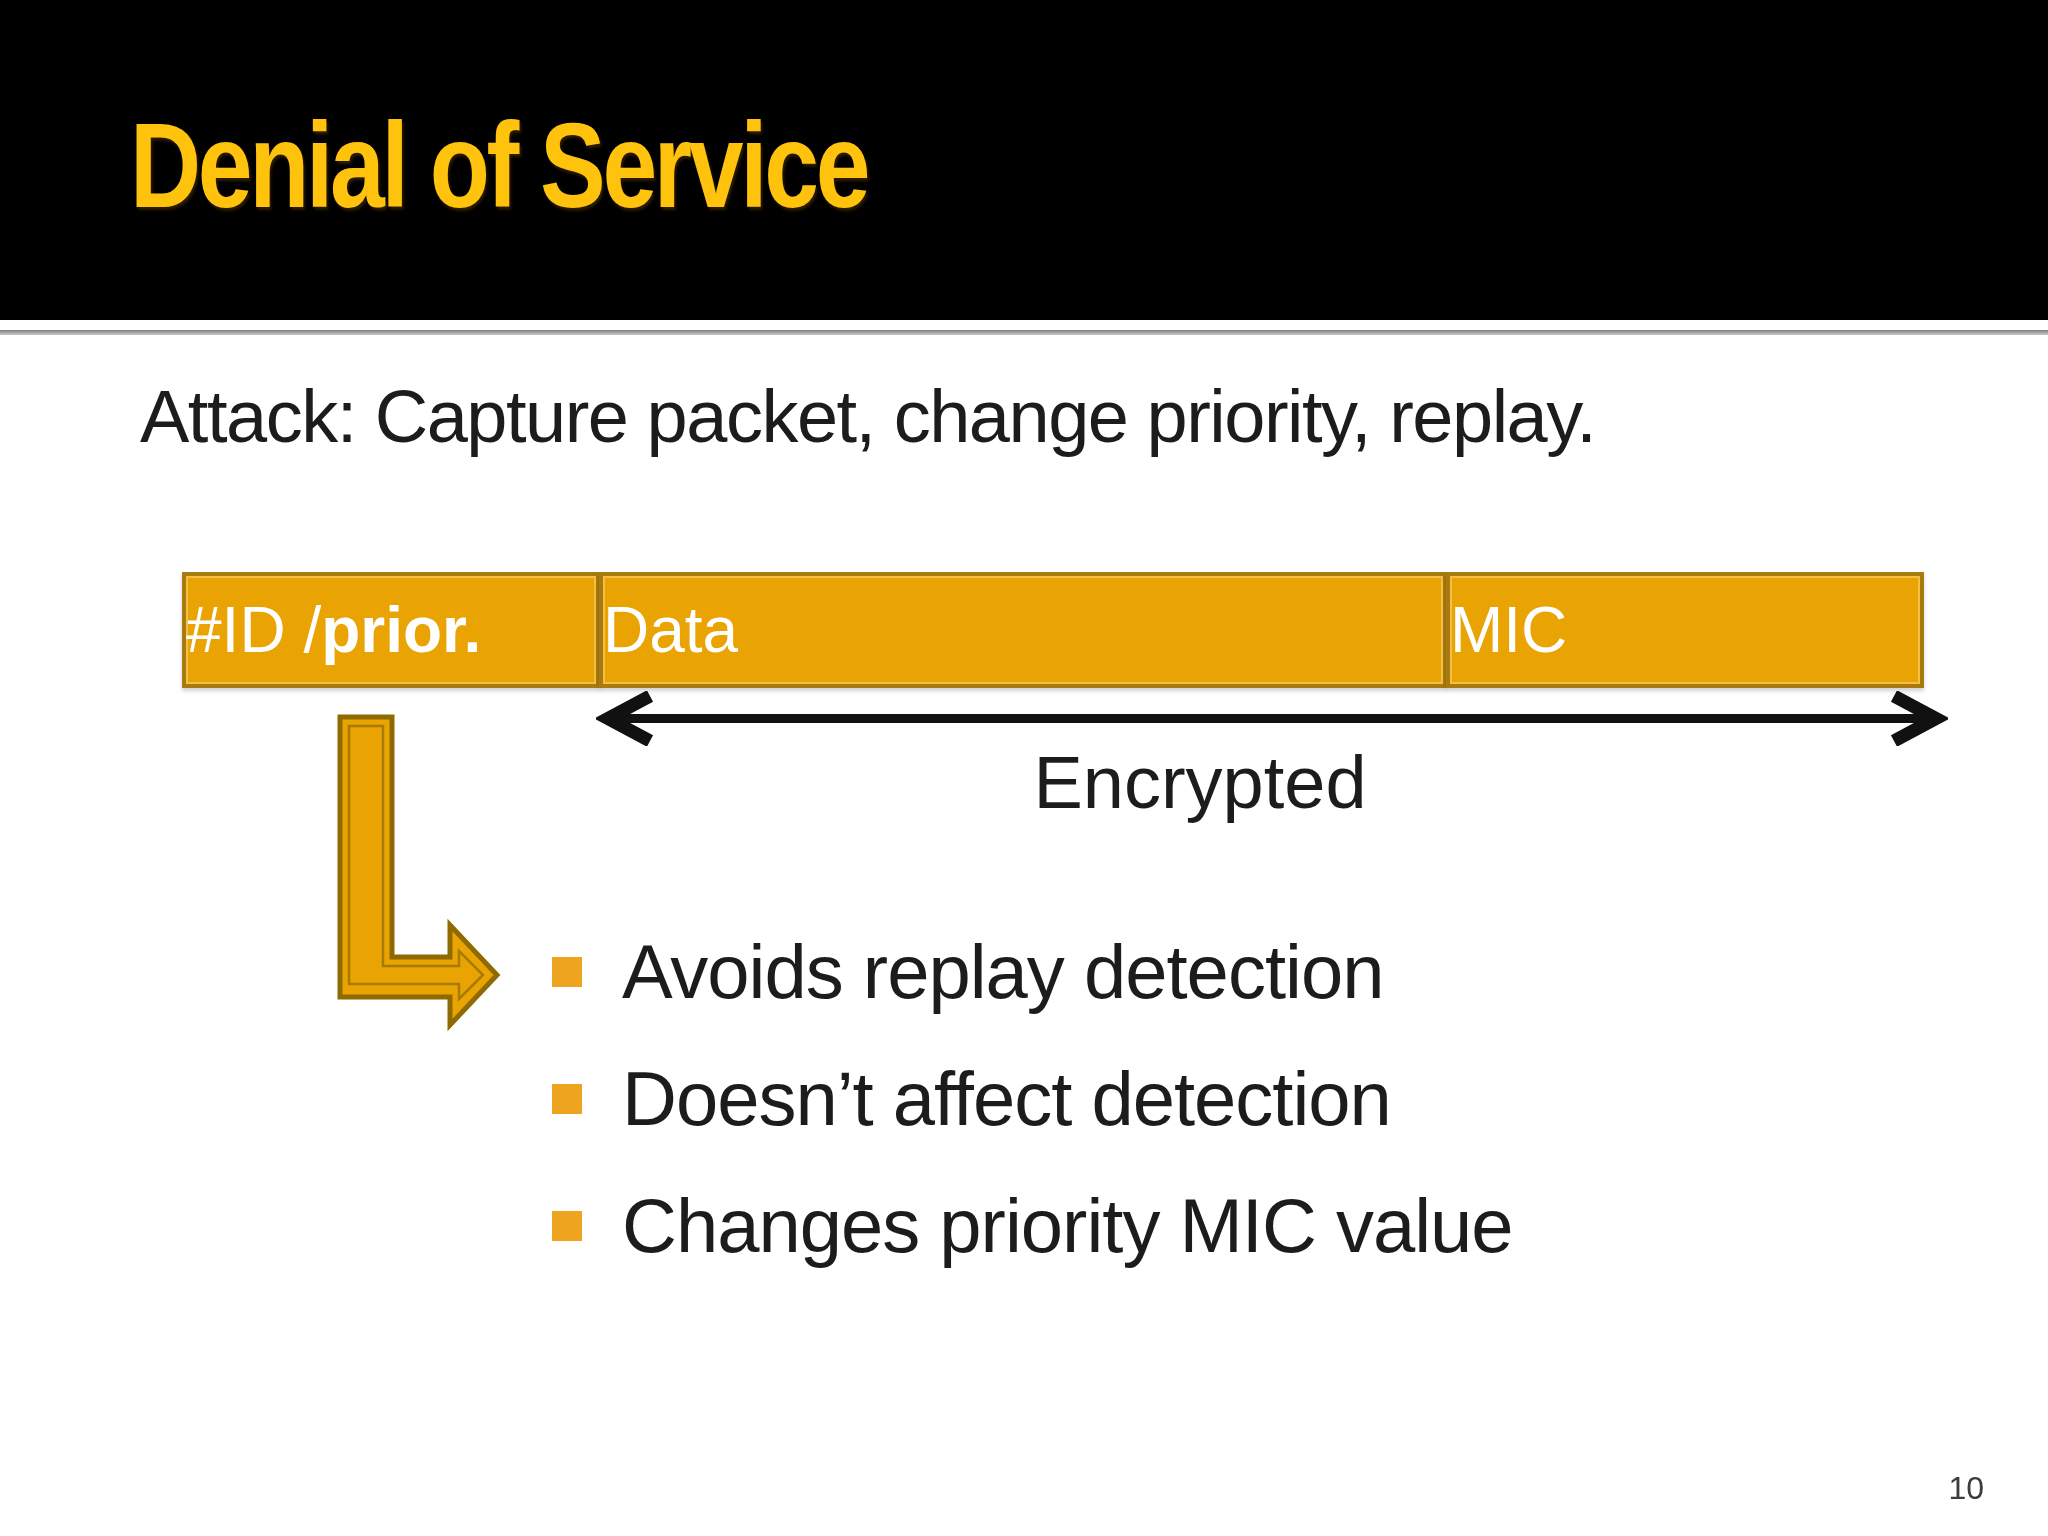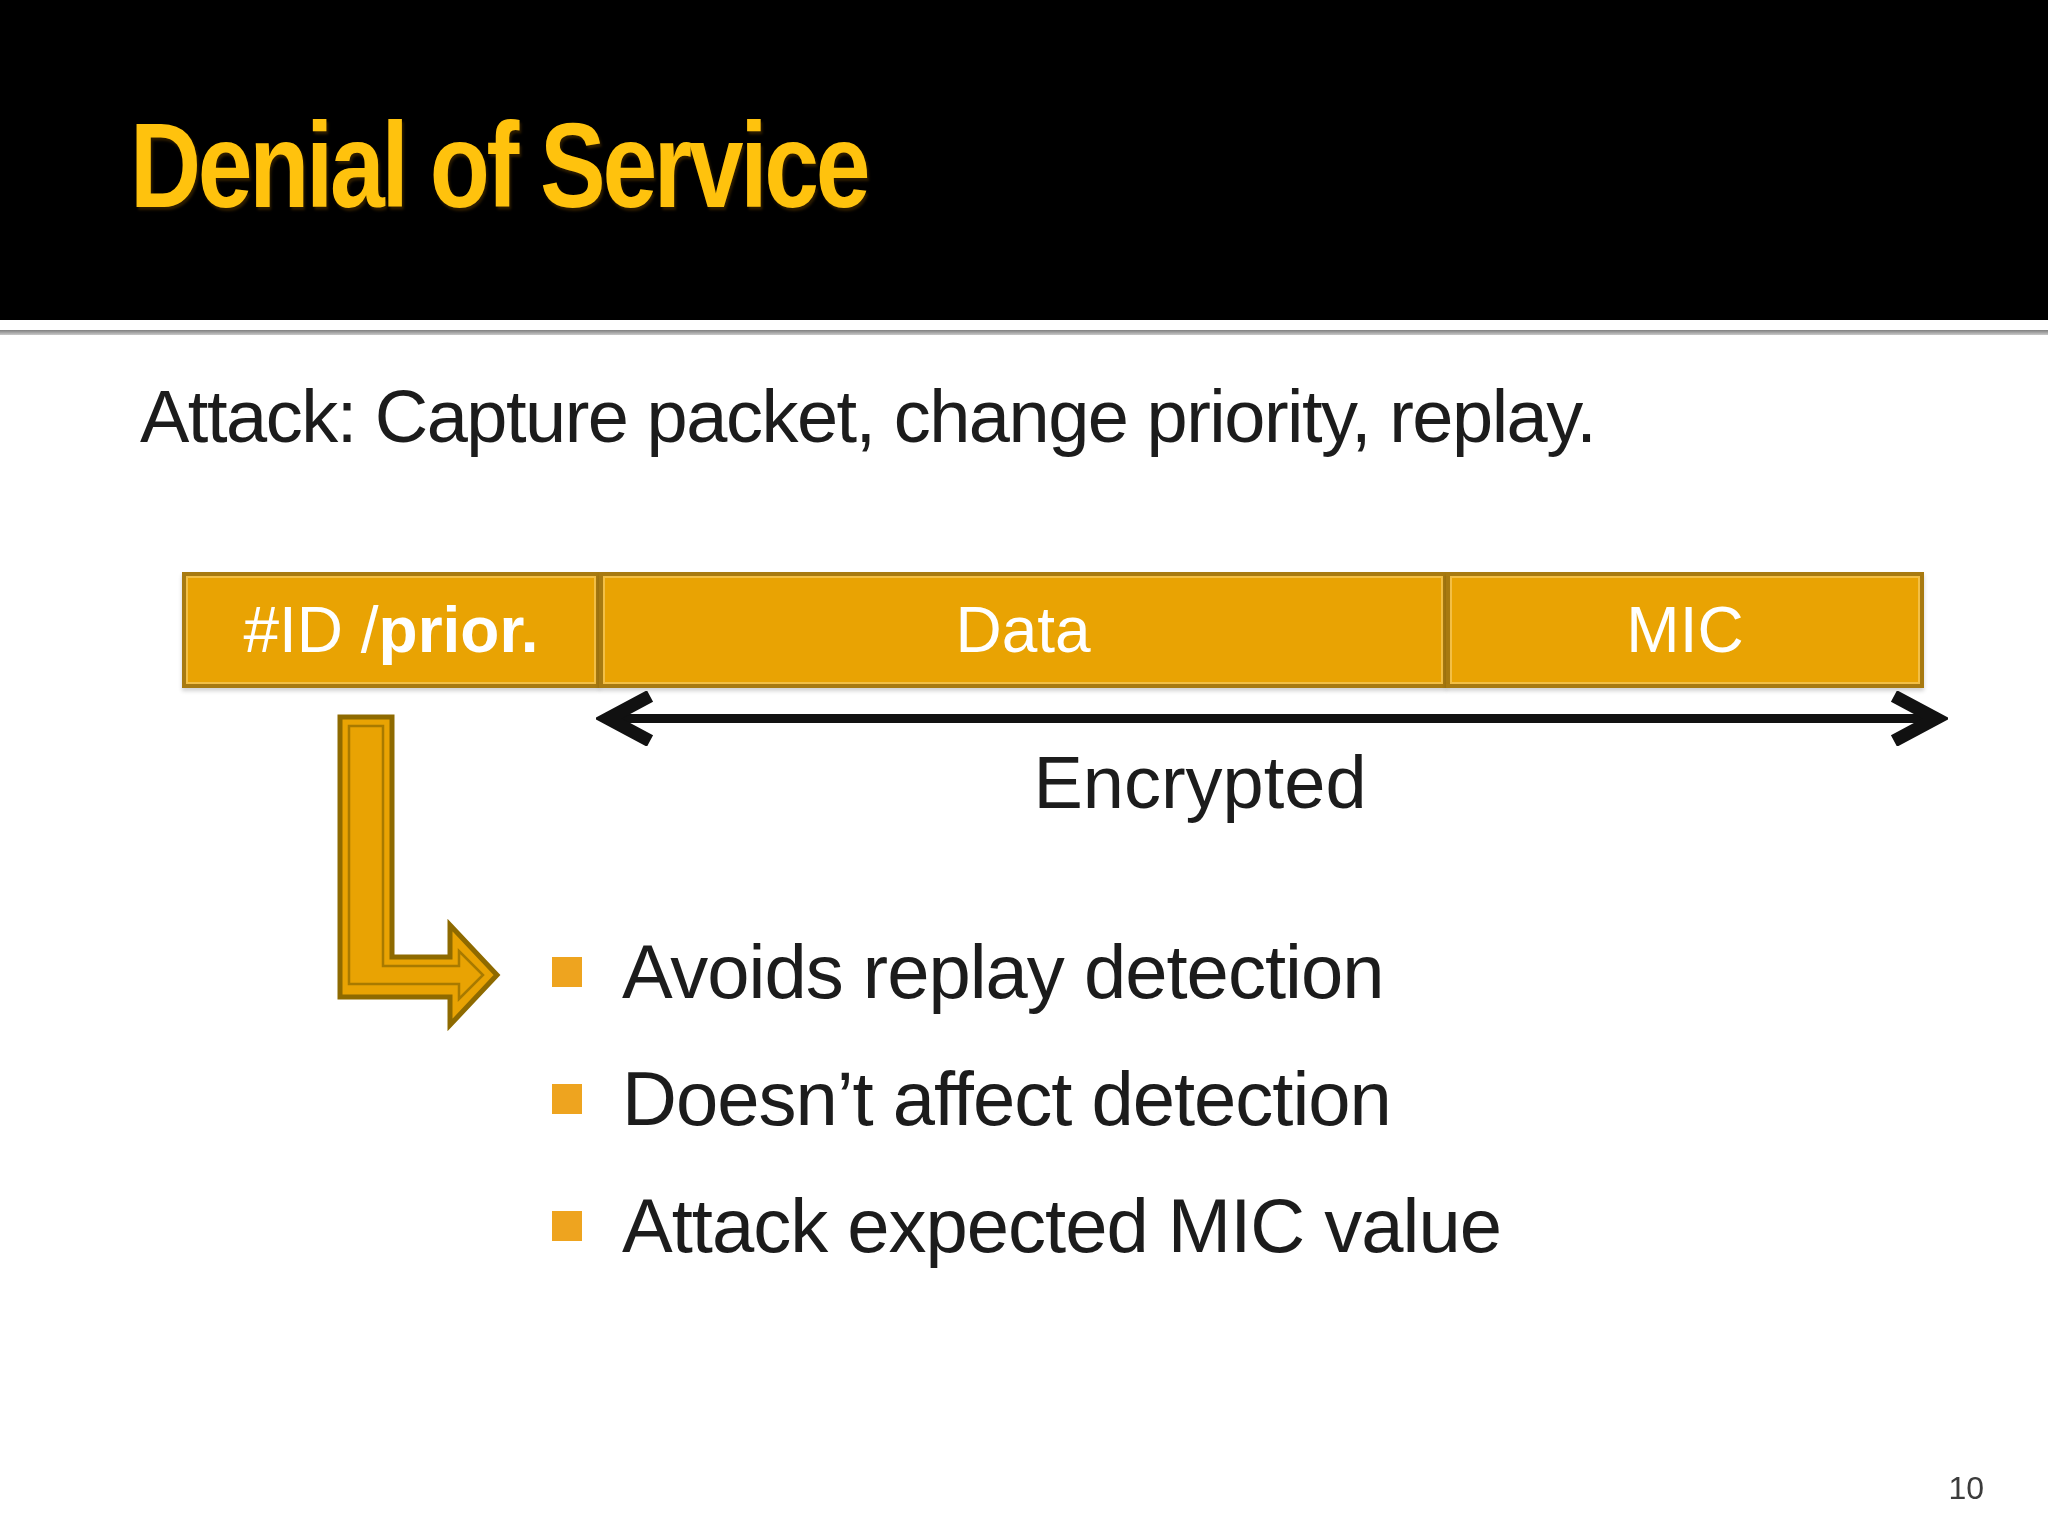--- a/index.html
+++ b/index.html
@@ -25,21 +25,21 @@
     position:absolute;left:140px;top:374px;white-space:nowrap;
     font-size:74px;letter-spacing:-1.5px;color:var(--body-text,#1c1c1c);
   }
   
   .packet-row{position:absolute;left:182px;top:572px;width:1743px;height:116px;display:flex;}
   .packet-cell{
     box-sizing:border-box;height:116px;
     background:var(--cell-fill,#E9A303);
     border:4px solid var(--cell-border,#A87A10);
     box-shadow:inset 0 0 0 2px rgba(255,226,150,0.45), 0 3px 4px rgba(0,0,0,0.18);
-    display:flex;align-items:center;justify-content:center;
+    display:flex;align-items:center;
     color:#ffffff;font-size:64px;white-space:nowrap;
   }
   .cell-id{width:418px;}
   .cell-data{width:848px;margin-left:-1px;}
   .cell-mic{width:478px;margin-left:-1px;}
   .bold-part{font-weight:700;}
   
   .span-arrow{position:absolute;left:596px;top:691px;width:1352px;height:55px;}
   .encrypted-label{
     position:absolute;left:850px;top:740px;width:700px;text-align:center;
@@ -105,19 +105,19 @@
     <div class="bullet-row">
       <span class="bullet-square"></span>
       <span class="bullet-text">Avoids replay detection</span>
     </div>
     <div class="bullet-row">
       <span class="bullet-square"></span>
       <span class="bullet-text">Doesn’t affect detection</span>
     </div>
     <div class="bullet-row">
       <span class="bullet-square"></span>
-      <span class="bullet-text">Attack expected MIC value</span>
+      <span class="bullet-text">Changes priority MIC value</span>
     </div>
   </div>
 
   <div class="page-number">10</div>
 
 </div>
 
 </body></html>

